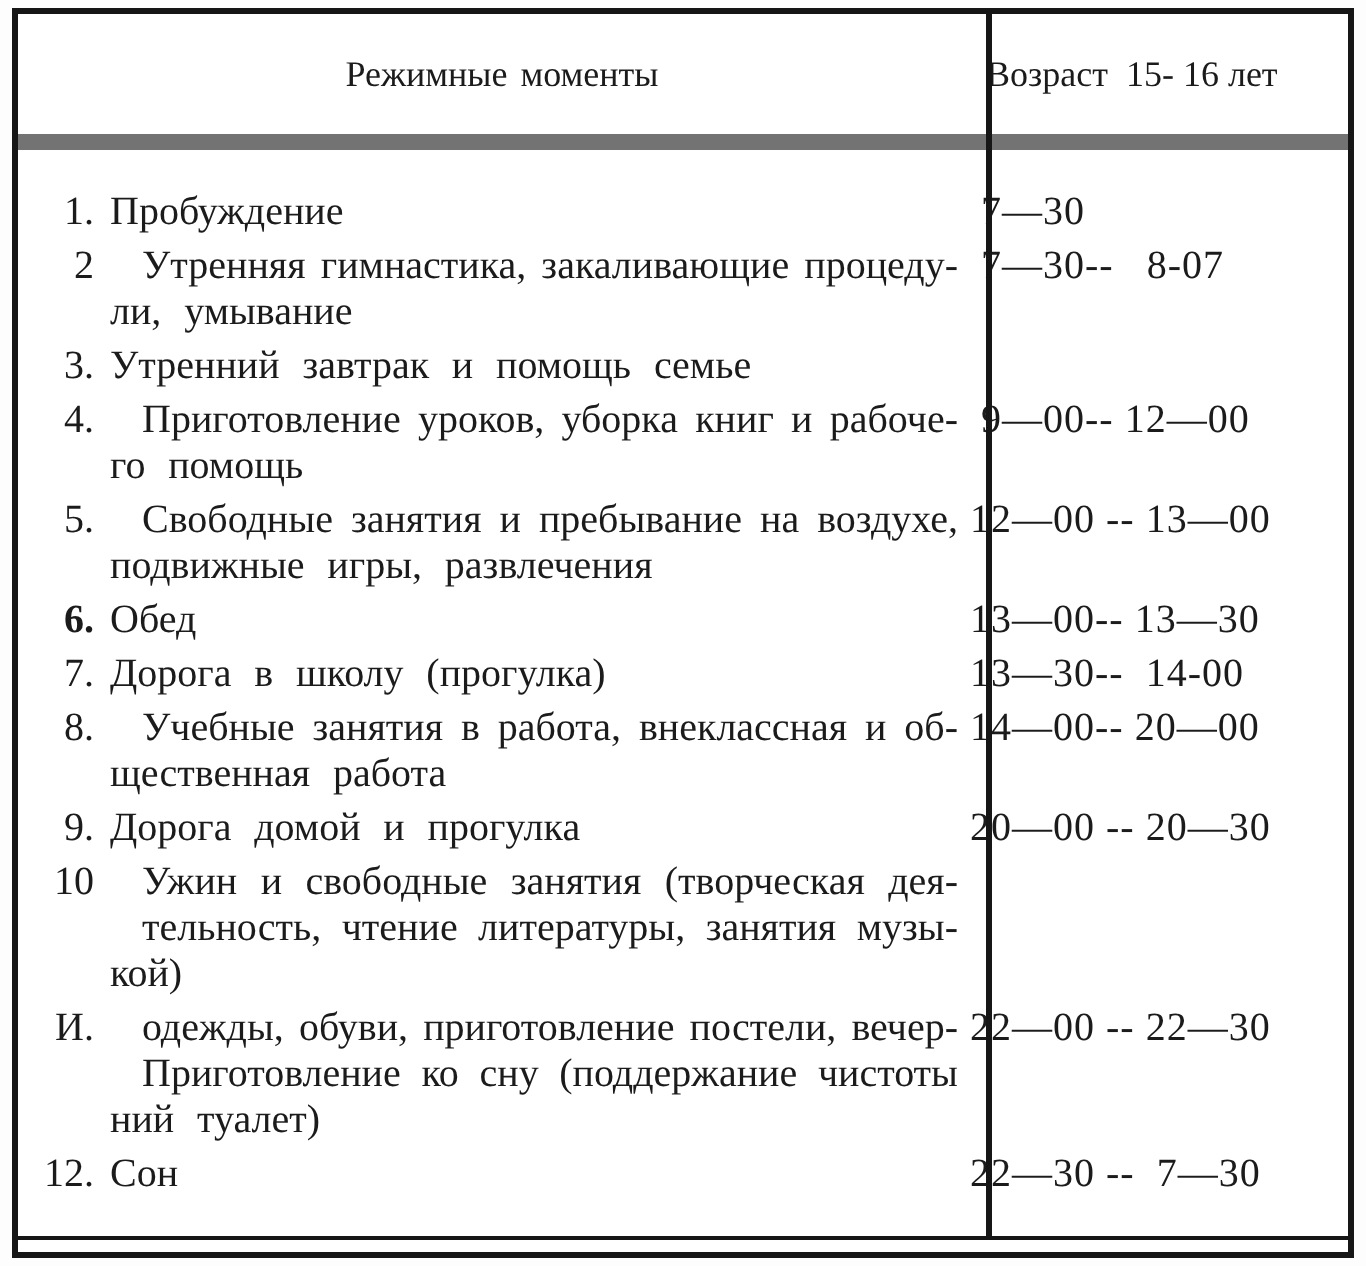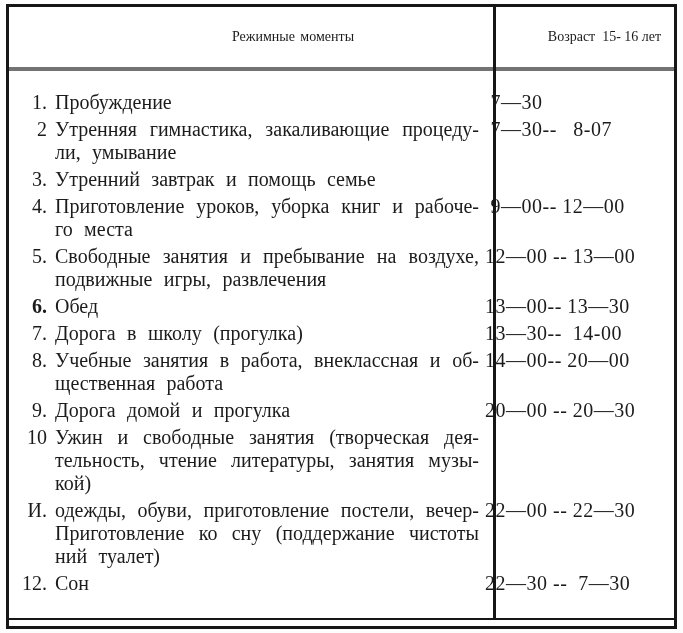--- a/index.html
+++ b/index.html
@@ -25,32 +25,31 @@
     height: 625px;
     box-sizing: border-box;
     border: 3px solid #161616;
     background: #ffffff;
   }
   
   .thead {
     display: flex;
     height: 60px;
     align-items: center;
-    border-bottom: 4px solid #737373;
-    font-size: 14px;
-    padding-left: 42px;
+    border-bottom: 8px solid #737373;
+    font-size: 18px;
   }
   .th1 {
     width: 484px;
     text-align: center;
     word-spacing: 2px;
   }
   .th2 {
     flex: 1;
-    text-align: center;
+    text-align: left;
     white-space: pre;
   }
   
   .tbody {
     padding-top: 20px;
     font-size: 20px;
     line-height: 23px;
   }
   .row {
     position: relative;
@@ -67,20 +66,21 @@
   .num.bold { font-weight: 700; }
   .txt {
     flex: none;
     width: 424px;
   }
   .line { word-spacing: 0.32em; }
   .line.just {
     text-align: justify;
     text-align-last: justify;
     word-spacing: normal;
+    margin-left: 16px;
   }
   .time {
     position: absolute;
     left: 476px;
     top: 0;
     white-space: pre;
     letter-spacing: 0.5px;
   }
   
   .vline {
@@ -129,21 +129,21 @@
         <div class="row">
           <span class="num">3.</span>
           <div class="txt">
             <div class="line">Утренний завтрак и помощь семье</div>
           </div>
         </div>
         <div class="row">
           <span class="num">4.</span>
           <div class="txt">
             <div class="line just">Приготовление уроков, уборка книг и рабоче-</div>
-            <div class="line">го места</div>
+            <div class="line">го помощь</div>
           </div>
           <div class="time"> 9—00-- 12—00</div>
         </div>
         <div class="row">
           <span class="num">5.</span>
           <div class="txt">
             <div class="line just">Свободные занятия и пребывание на воздухе,</div>
             <div class="line">подвижные игры, развлечения</div>
           </div>
           <div class="time">12—00 -- 13—00</div>

